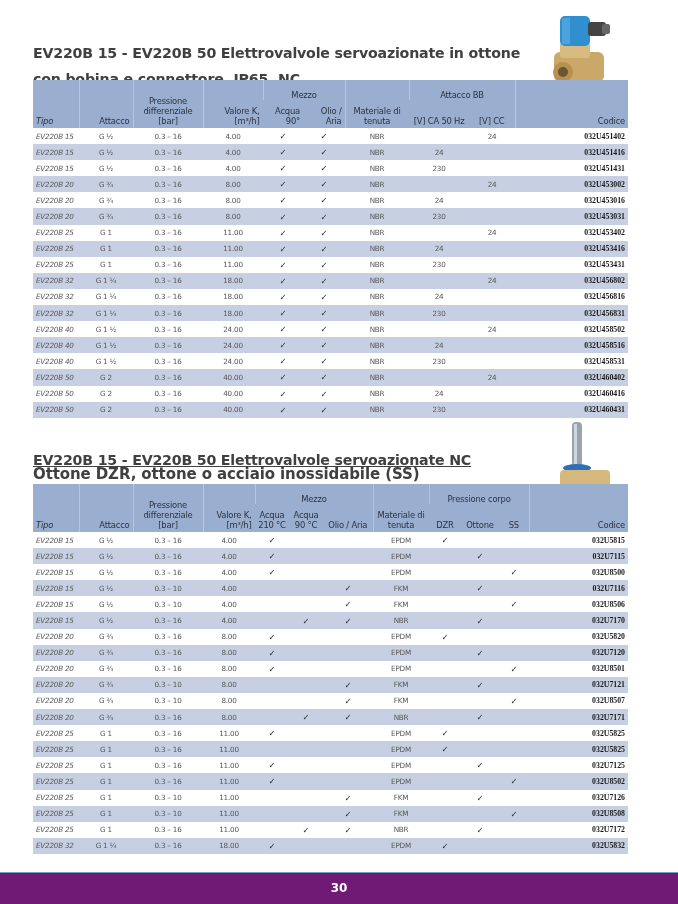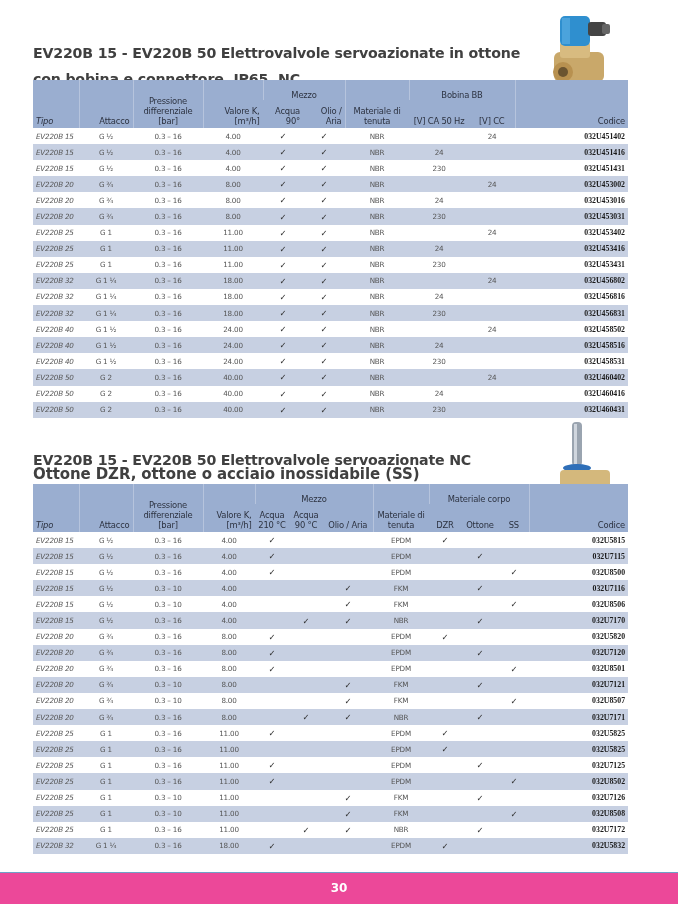--- a/index.html
+++ b/index.html
@@ -11,21 +11,21 @@
   thead th { background:#9aaed0; color:#2c3240; font-weight:normal; font-size:8.4px; line-height:10px; padding:0 3px 2px 3px; vertical-align:bottom; letter-spacing:-0.2px; }
   thead th.bl { border-left:1px solid #b6c4dd; }
   thead th.grp { vertical-align:top; padding-top:10px; padding-bottom:0; }
   tbody td { font-size:7.2px; color:#555; height:16.1px; padding:0 3px; white-space:nowrap; letter-spacing:-0.2px; }
   tbody tr:nth-child(even) td { background:#c7d0e2; }
   tbody td.code { font-weight:bold; color:#1a1a1a; text-align:right; font-size:7.8px; letter-spacing:0;font-family:Liberation Serif, serif; }
   .c { text-align:center; }
   .l { text-align:left;font-style:italic; }
   .r { text-align:right; }
   .chk { font-size:8.5px; color:#333; }
-  .footer { position:absolute; left:0; top:872px; width:678px; height:32px; background:#ec4899; border-top:1px solid #6fa0c8; }
+  .footer { position:absolute; left:0; top:872px; width:678px; height:32px; background:#701a75; border-top:1px solid #6fa0c8; }
   .footer span { position:absolute; left:0; width:678px; top:8px; text-align:center; color:#fff; font-weight:bold; font-size:12px; }
   .product { position:absolute; }
 </style>
 </head>
 <body>
 
 <div class="section-title" style="top:45px;">EV220B 15 - EV220B 50 Elettrovalvole servoazionate in ottone</div>
 <div class="section-title" style="top:71px;">con bobina e connettore, IP65, NC</div>
 
 <div class="product" style="left:548px; top:8px; width:68px; height:80px;">
@@ -65,21 +65,21 @@
       </th>
       <th rowspan="2" class="bl r">
         <span>Valore K,</span><br>
         <span>[m³/h]</span>
       </th>
       <th colspan="2" class="bl c grp">Mezzo</th>
       <th rowspan="2" class="bl c">
         <span>Materiale di</span><br>
         <span>tenuta</span>
       </th>
-      <th colspan="2" class="bl c" style="vertical-align:bottom; padding-bottom:0;">Bobina BB</th>
+      <th colspan="2" class="bl c" style="vertical-align:bottom; padding-bottom:0;">Attacco BB</th>
       <th rowspan="2" class="bl r">Codice</th>
     </tr>
     <tr style="height:28px;">
       <th class="r">
         <span>Acqua</span><br>
         <span>90°</span>
       </th>
       <th class="r">
         <span>Olio /</span><br>
         <span>Aria</span>
@@ -301,21 +301,21 @@
         <td class="c chk">✓</td>
         <td class="c chk">✓</td>
         <td class="c">NBR</td>
         <td class="c">230</td>
         <td class="c"></td>
         <td class="code">032U460431</td>
       </tr>
     </tbody>
 </table>
 
-<div class="section-title" style="top:452px;">EV220B 15 - EV220B 50 Elettrovalvole servoazionate NC</div>
+<div class="section-title" style="top:452px;text-decoration:underline;">EV220B 15 - EV220B 50 Elettrovalvole servoazionate NC</div>
 <div class="section-sub" style="top:468px;">Ottone DZR, ottone o acciaio inossidabile (SS)</div>
 
 <div class="product" style="left:556px; top:418px; width:60px; height:92px;">
   <svg width="60" height="92" viewBox="0 0 60 92">
     <rect x="16" y="4" width="10" height="44" rx="4" fill="#9aa4b0"></rect>
     <rect x="18" y="6" width="3" height="40" fill="#d0d6de"></rect>
     <ellipse cx="21" cy="50" rx="14" ry="4" fill="#2f6fb8"></ellipse>
     <rect x="4" y="52" width="50" height="26" rx="4" fill="#d4b87c"></rect>
     <rect x="8" y="70" width="30" height="18" rx="3" fill="#c7a868"></rect>
     <circle cx="14" cy="80" r="9" fill="#b89150"></circle>
@@ -349,21 +349,21 @@
       </th>
       <th rowspan="2" class="bl r">
         <span>Valore K,</span><br>
         <span>[m³/h]</span>
       </th>
       <th colspan="3" class="bl c grp">Mezzo</th>
       <th rowspan="2" class="bl c">
         <span>Materiale di</span><br>
         <span>tenuta</span>
       </th>
-      <th colspan="3" class="bl c grp">Materiale corpo</th>
+      <th colspan="3" class="bl c grp">Pressione corpo</th>
       <th rowspan="2" class="bl r">Codice</th>
     </tr>
     <tr style="height:28px;">
       <th class="c">
         <span>Acqua</span><br>
         <span>210 °C</span>
       </th>
       <th class="c">
         <span>Acqua</span><br>
         <span>90 °C</span>

